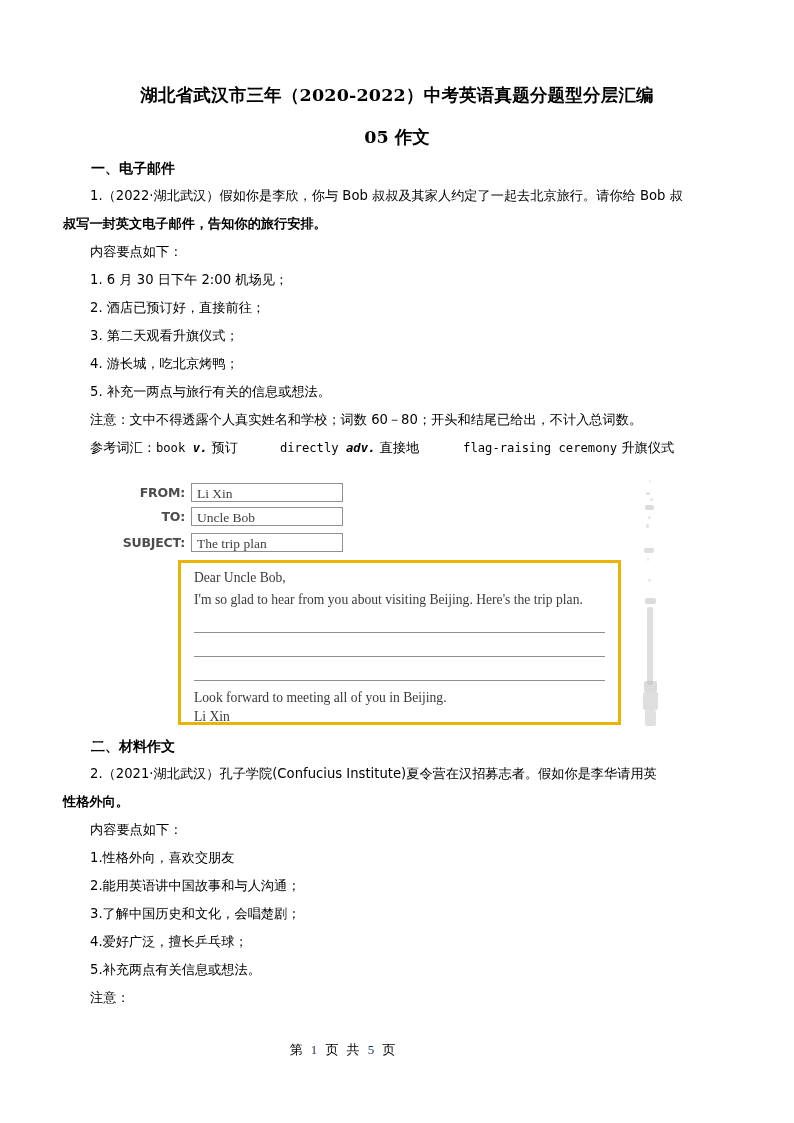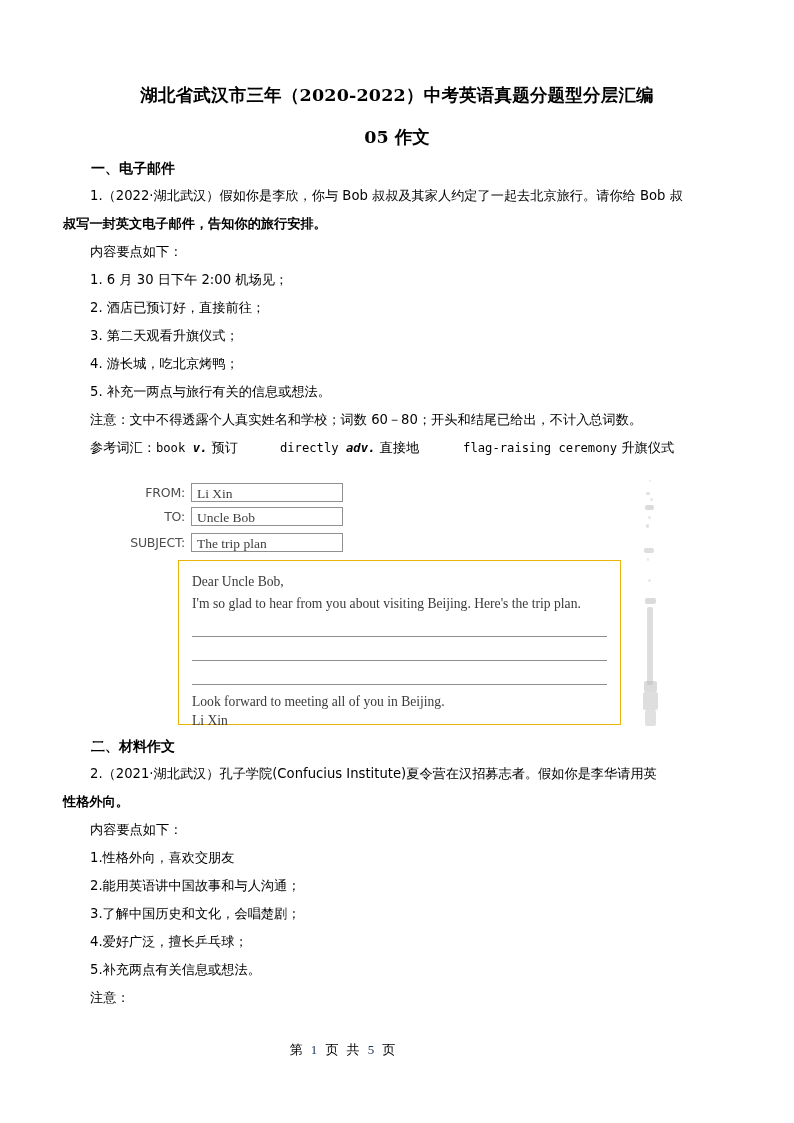--- a/index.html
+++ b/index.html
@@ -99,21 +99,21 @@
     align-items: center;
     left: 0;
     width: 290px;
     height: 20px;
   }
   .field-row.r1 { top: 6px; }
   .field-row.r2 { top: 30px; }
   .field-row.r3 { top: 56px; }
   .field-label {
     font-family: "DejaVu Sans", "Liberation Sans", sans-serif;
-    font-weight: normal;
+    font-weight: bold;
     font-size: 12.5px;
     color: #4d4d4d;
     text-align: right;
     width: 122px;
     padding-right: 6px;
     letter-spacing: -0.2px;
     white-space: nowrap;
   }
   .field-box {
     border: 1px solid #909090;
@@ -129,24 +129,24 @@
     white-space: nowrap;
     overflow: hidden;
   }
 
   .body-box {
     position: absolute;
     left: 115px;
     top: 84px;
     width: 443px;
     height: 165px;
-    border: 1px solid #eab308;
+    border: 3px solid #eab308;
     box-sizing: border-box;
     background: #ffffff;
-    padding: 10px 13px 0 13px;
+    padding: 4px 13px 0 13px;
   }
   .body-line {
     font-size: 13.6px;
     line-height: 22px;
     color: #3a3a3a;
     white-space: nowrap;
     font-family: "Liberation Serif", "DejaVu Serif", serif;
   }
   .blank-rule {
     border-bottom: 1px solid #8e8e8e;

